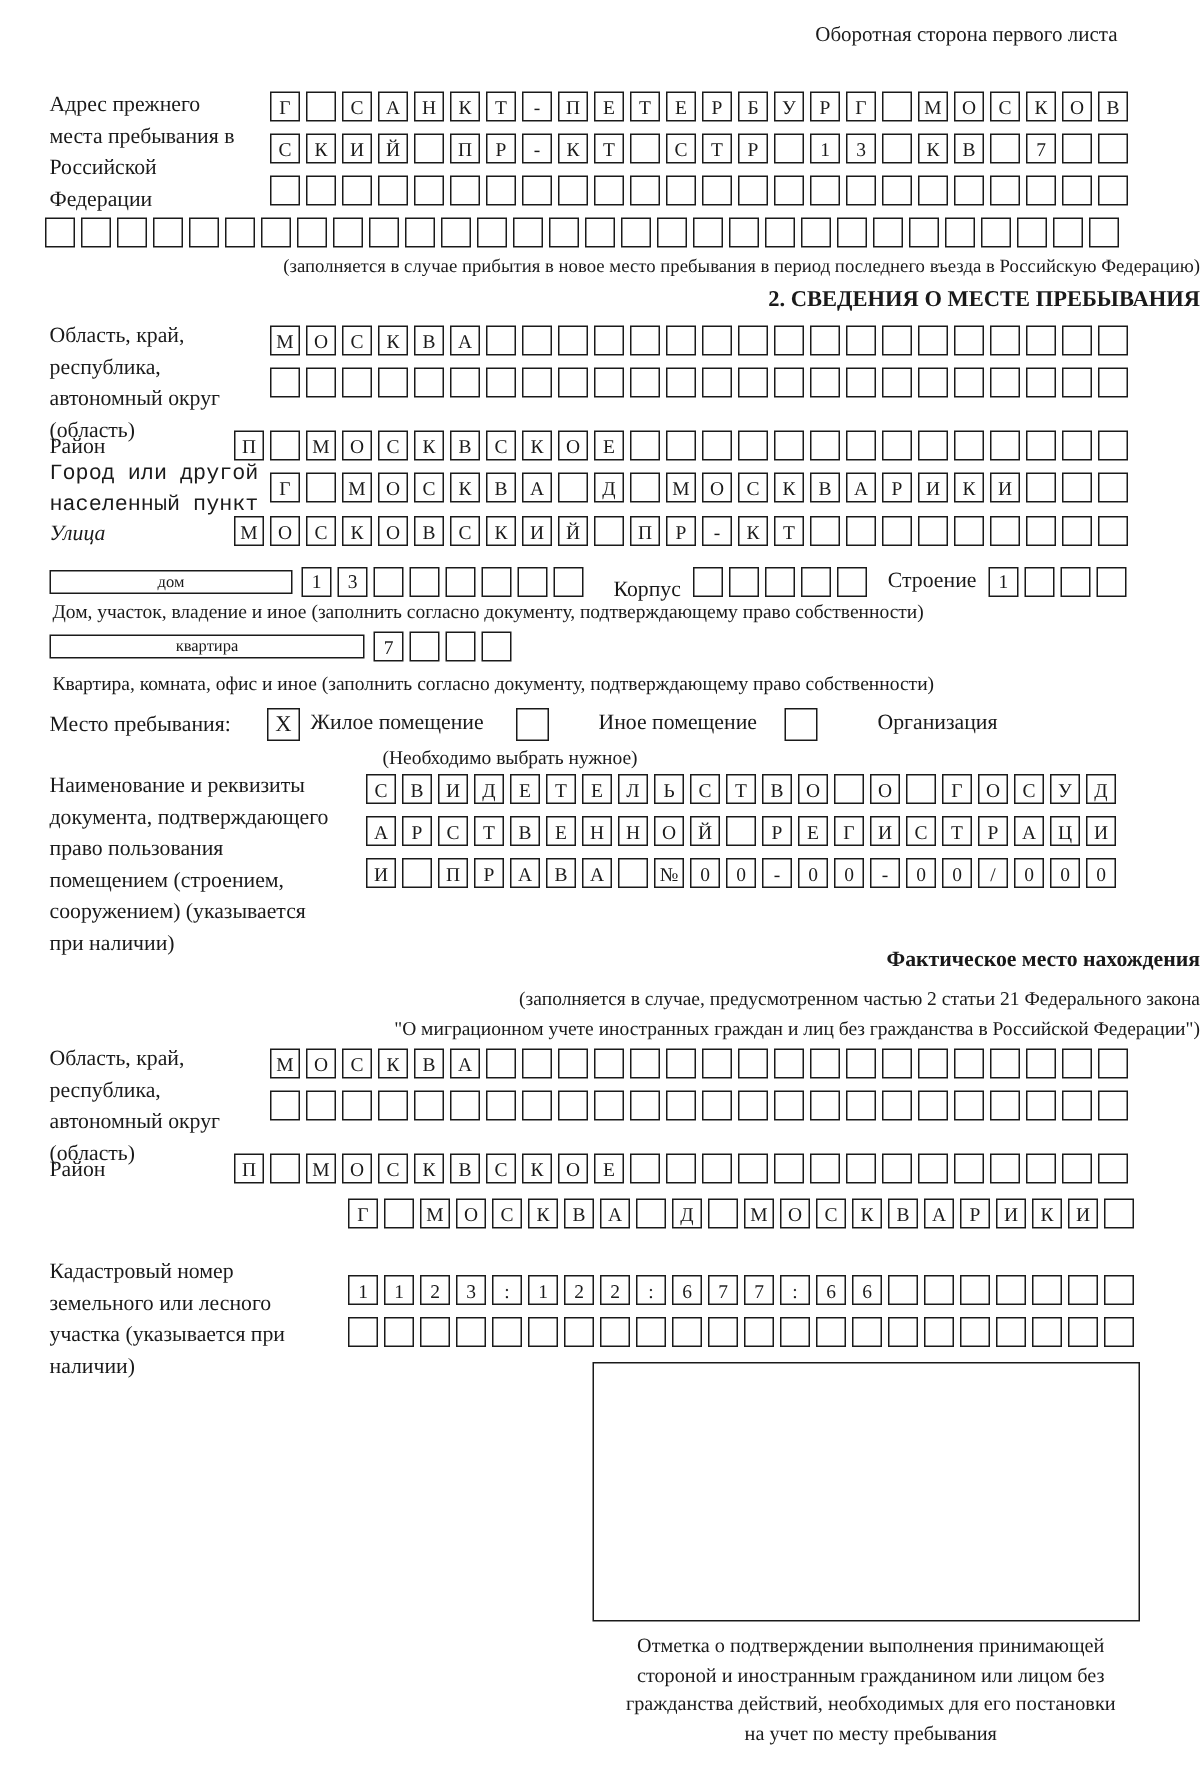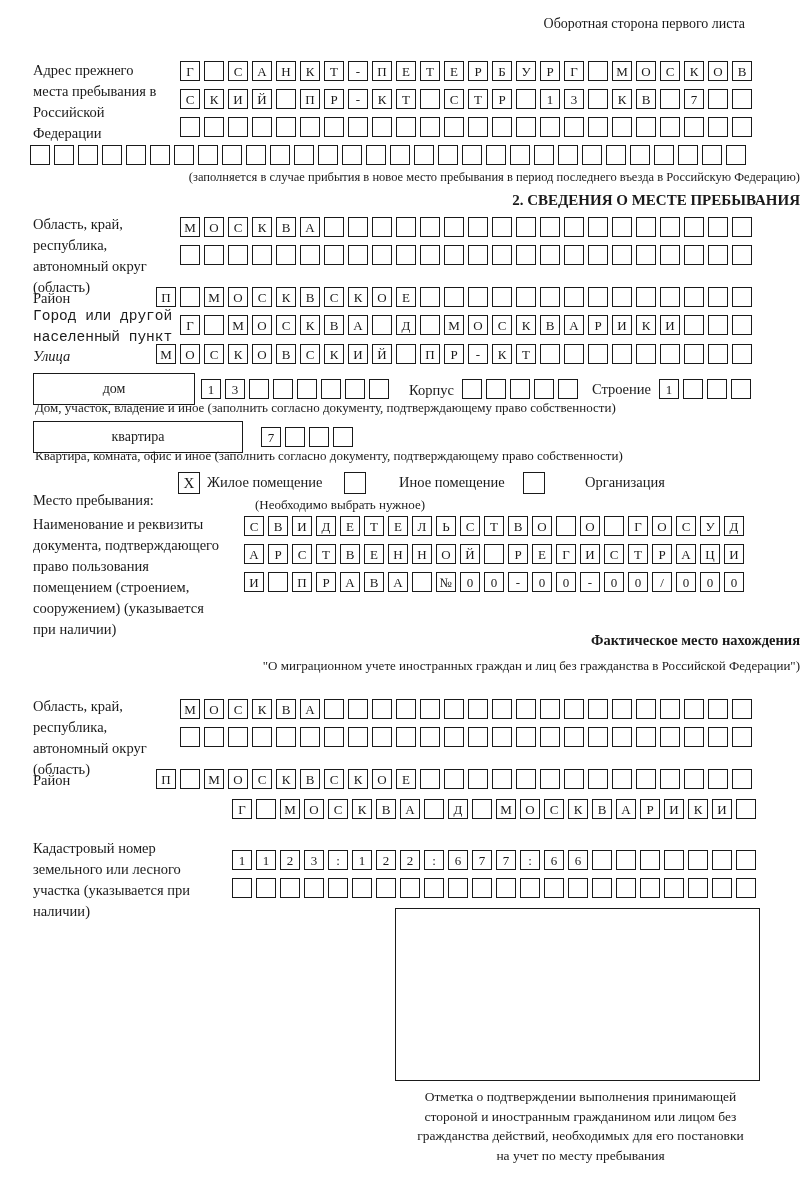--- a/index.html
+++ b/index.html
@@ -16,23 +16,23 @@
   .cap13{font-size:13px;}
   .center{text-align:right;width:800px;left:0;}
   .bold{font-weight:bold;}
   .cellrow{display:flex;gap:4px;}
   .cell{
     width:20px;height:20px;box-sizing:border-box;border:1.5px solid #1a1a1a;
     display:flex;align-items:center;justify-content:center;
     font-size:13px;line-height:1;background:#fff;flex:0 0 auto;
   }
   .wbox{
-    box-sizing:border-box;border:1.5px solid #1a1a1a;height:32px;
+    box-sizing:border-box;border:1.5px solid #1a1a1a;height:16px;
     display:flex;align-items:center;justify-content:center;
-    font-size:14px;background:#fff;flex:0 0 auto;
+    font-size:11px;background:#fff;flex:0 0 auto;
   }
   .hrow{display:flex;align-items:center;}
   .hlbl{font-size:14.5px;white-space:nowrap;}
   .cb{
     width:22px;height:22px;box-sizing:border-box;border:1.5px solid #1a1a1a;
     display:flex;align-items:center;justify-content:center;
     font-size:15px;background:#fff;
   }
   .stamp{box-sizing:border-box;border:1.5px solid #1a1a1a;background:#fff;}
   .capline{line-height:19.5px;}
@@ -304,51 +304,51 @@
     <div class="cellrow">
         <span class="cell">1</span>
         <span class="cell">3</span>
         <span class="cell"></span>
         <span class="cell"></span>
         <span class="cell"></span>
         <span class="cell"></span>
         <span class="cell"></span>
         <span class="cell"></span>
       </div>
-    <div class="hlbl" style="margin:2px 8px 0 20px;">Корпус</div>
+    <div class="hlbl" style="margin:12px 8px 0 20px;">Корпус</div>
     <div class="cellrow">
         <span class="cell"></span>
         <span class="cell"></span>
         <span class="cell"></span>
         <span class="cell"></span>
         <span class="cell"></span>
       </div>
     <div class="hlbl" style="margin:0 8px 0 14px;">Строение</div>
     <div class="cellrow">
         <span class="cell">1</span>
         <span class="cell"></span>
         <span class="cell"></span>
         <span class="cell"></span>
       </div>
   </div>
   <div class="abs cap13" style="left:35px;top:400px;">Дом, участок, владение и иное (заполнить согласно документу, подтверждающему право собственности)</div>
 
   <div class="abs hrow" style="left:33px;top:421px;">
-    <div class="wbox" style="width:210px;margin-right:18px;">квартира</div>
+    <div class="wbox" style="width:210px;margin-right:6px;">квартира</div>
     <div class="cellrow">
         <span class="cell">7</span>
         <span class="cell"></span>
         <span class="cell"></span>
         <span class="cell"></span>
       </div>
   </div>
   <div class="abs cap13" style="left:35px;top:448px;">Квартира, комната, офис и иное (заполнить согласно документу, подтверждающему право собственности)</div>
 
   <div class="abs" style="left:33px;top:472px;width:700px;height:24px;">
-    <span class="abs hlbl" style="left:0;top:20px;">Место пребывания:</span>
+    <span class="abs hlbl" style="left:0;top:3px;">Место пребывания:</span>
     <span class="abs cb" style="left:145px;top:0;">X</span>
     <span class="abs hlbl" style="left:174px;top:2px;">Жилое помещение</span>
     <span class="abs cb" style="left:311px;top:0;"></span>
     <span class="abs hlbl" style="left:366px;top:2px;">Иное помещение</span>
     <span class="abs cb" style="left:490px;top:0;"></span>
     <span class="abs hlbl" style="left:552px;top:2px;">Организация</span>
   </div>
   <div class="abs cap13" style="left:0;top:497px;width:680px;text-align:center;">(Необходимо выбрать нужное)</div>
 
   <div class="abs lbl" style="left:33px;top:514px;width:190px;">Наименование и реквизиты документа, подтверждающего право пользования помещением (строением, сооружением) (указывается при наличии)</div>
@@ -417,20 +417,21 @@
       <span class="cell">0</span>
       <span class="cell">0</span>
       <span class="cell">/</span>
       <span class="cell">0</span>
       <span class="cell">0</span>
       <span class="cell">0</span>
     </div>
 
   <div class="abs center bold" style="top:632px;font-size:14.5px;">Фактическое место нахождения</div>
   <div class="abs cap13 center capline" style="top:656px;">
+      <div>(заполняется в случае, предусмотренном частью 2 статьи 21 Федерального закона</div>
       <div>"О миграционном учете иностранных граждан и лиц без гражданства в Российской Федерации")</div>
     </div>
 
   <div class="abs lbl" style="left:33px;top:696px;width:135px;">Область, край, республика, автономный округ (область)</div>
   <div class="abs cellrow" style="left:180px;top:699px;">
       <span class="cell">М</span>
       <span class="cell">О</span>
       <span class="cell">С</span>
       <span class="cell">К</span>
       <span class="cell">В</span>

